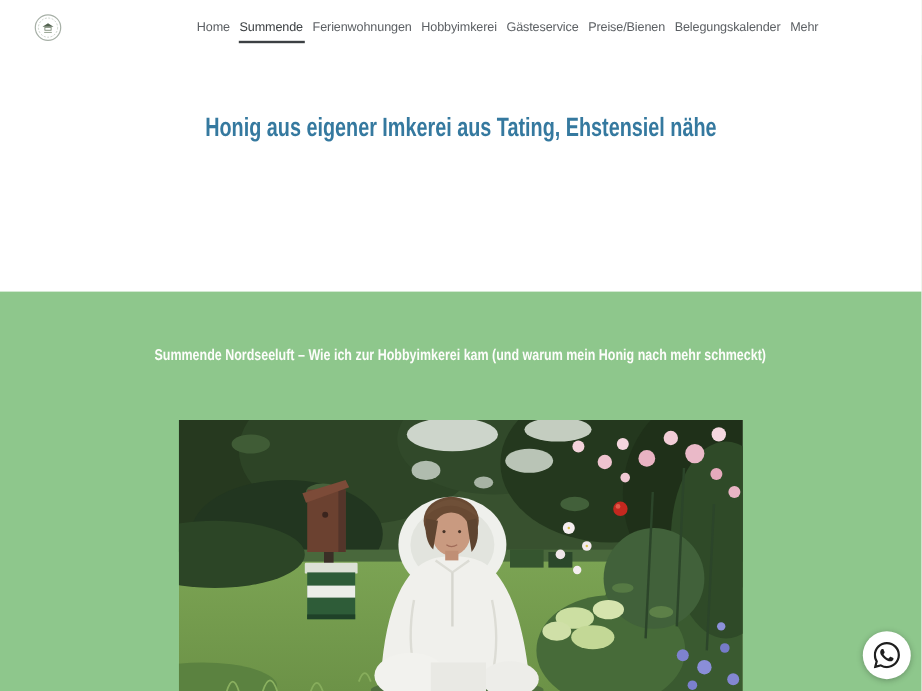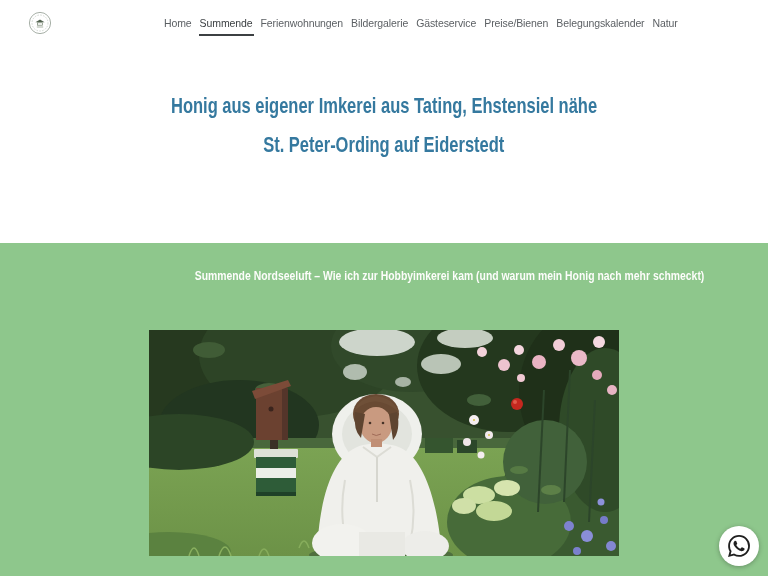--- a/index.html
+++ b/index.html
@@ -21,22 +21,22 @@
   .hero { height:197px; padding-top:40px; text-align:center; }
   .hero-line { display:block; line-height:39px; color:#35799f; font-weight:bold;
     font-size:22px; white-space:nowrap; }
   .cond { display:inline-block; transform:scaleX(0.75); transform-origin:center;
     white-space:nowrap; }
   .cond2 { display:inline-block; transform:scaleX(0.8); transform-origin:center;
     white-space:nowrap; }
 
   
   .band { height:333px; background:#8ec78c; text-align:center; }
-  .band-title { padding-top:25px; font-size:13px; font-weight:bold; color:#fdfdfb;
-    line-height:16px;text-align:right; }
+  .band-title { padding-top:45px; font-size:13px; font-weight:bold; color:#fdfdfb;
+    line-height:16px; }
   .photo-wrap { width:470px; height:226px; margin:46px auto 0; overflow:hidden; }
   .photo-wrap svg { display:block; }
 
   
   .chat-fab { position:absolute; right:9px; bottom:10px; width:40px; height:40px;
     border-radius:50%; background:#fff; border:none; cursor:pointer;
     box-shadow:0 1px 5px rgba(0,0,0,0.28); display:flex; align-items:center;
     justify-content:center; }
 </style>
 </head>
@@ -51,31 +51,30 @@
         <circle cx="12" cy="12" r="8" fill="none" stroke="#bec8be" stroke-width="0.7" stroke-dasharray="1.6 1.3"></circle>
         <path d="M7.4 11.2 L12 8.4 L16.6 11.2 Z" fill="#52624f"></path>
         <rect x="9.4" y="11.8" width="5.2" height="2.4" fill="none" stroke="#75846f" stroke-width="0.7"></rect>
         <rect x="8.8" y="15.6" width="6.4" height="0.8" fill="#93a08e"></rect>
       </svg>
     </span>
     <nav class="nav">
       <span class="nav-item">Home</span>
       <span class="nav-item active">Summende</span>
       <span class="nav-item">Ferienwohnungen</span>
-      <span class="nav-item">Bildergalerie</span>
+      <span class="nav-item">Hobbyimkerei</span>
       <span class="nav-item">Gästeservice</span>
       <span class="nav-item">Preise/Bienen</span>
       <span class="nav-item">Belegungskalender</span>
-      <span class="nav-item"><span>Natur</span></span>
+      <span class="nav-item"><span>Mehr</span></span>
     </nav>
   </header>
 
   <section class="hero">
     <span class="hero-line"><span class="cond">Honig aus eigener Imkerei aus Tating, Ehstensiel nähe</span></span>
-    <span class="hero-line"><span class="cond">St. Peter-Ording auf Eiderstedt</span></span>
   </section>
 
   <section class="band">
     <h2 class="band-title"><span class="cond2">Summende Nordseeluft – Wie ich zur Hobbyimkerei kam (und warum mein Honig nach mehr schmeckt)</span></h2>
 
     <figure class="photo-wrap" aria-label="Imkerin im weißen Schutzanzug kniet auf dem Rasen vor Bäumen, Bienenstock, Vogelhaus und Blumenbeet">
       <svg width="470" height="226" viewBox="0 0 470 226">
         <defs>
           <linearGradient id="lawn" x1="0" y1="0" x2="0" y2="1">
             <stop offset="0" stop-color="#7ba353"></stop>

